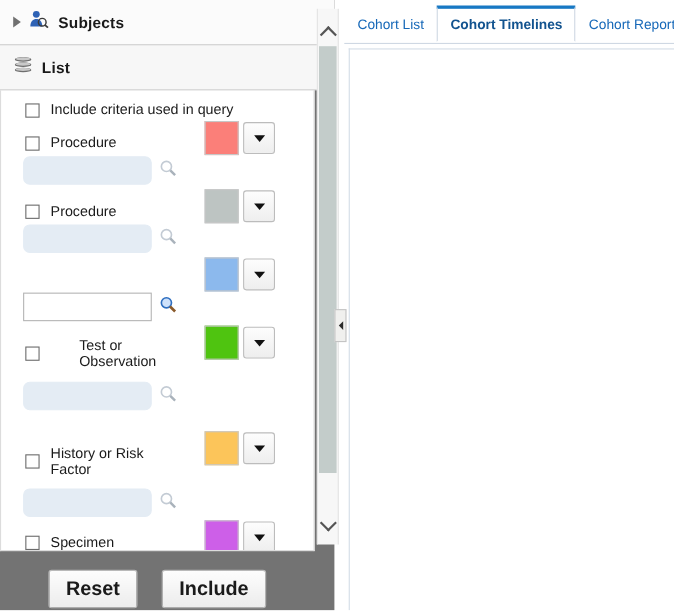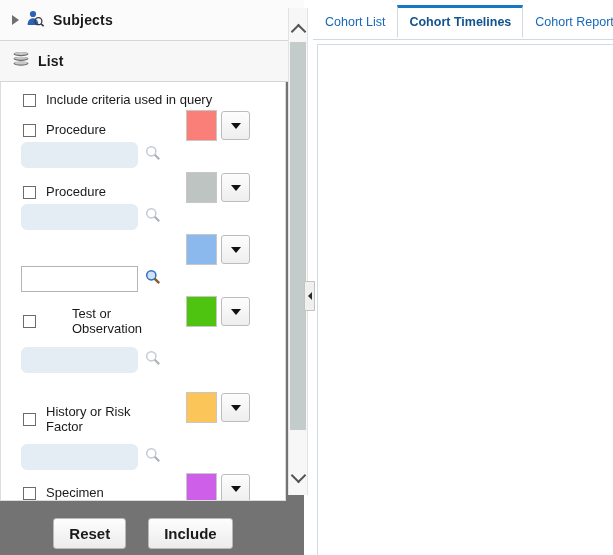--- a/index.html
+++ b/index.html
@@ -173,21 +173,21 @@
   #btn-bar {
     position: absolute;
     left: 0; top: 518px;
     width: 286px;
     display: flex;
     justify-content: center;
     gap: 22px;
   }
   .btn {
     font-family: "Liberation Sans", sans-serif;
-    font-size: 15px;
+    font-size: 18px;
     font-weight: bold;
     color: #1a1a1a;
     background: linear-gradient(#fdfdfd, #ececec);
     border: 1px solid #b9b9b9;
     border-radius: 3px;
     padding: 6px 15px;
     cursor: pointer;
   }
 
   

